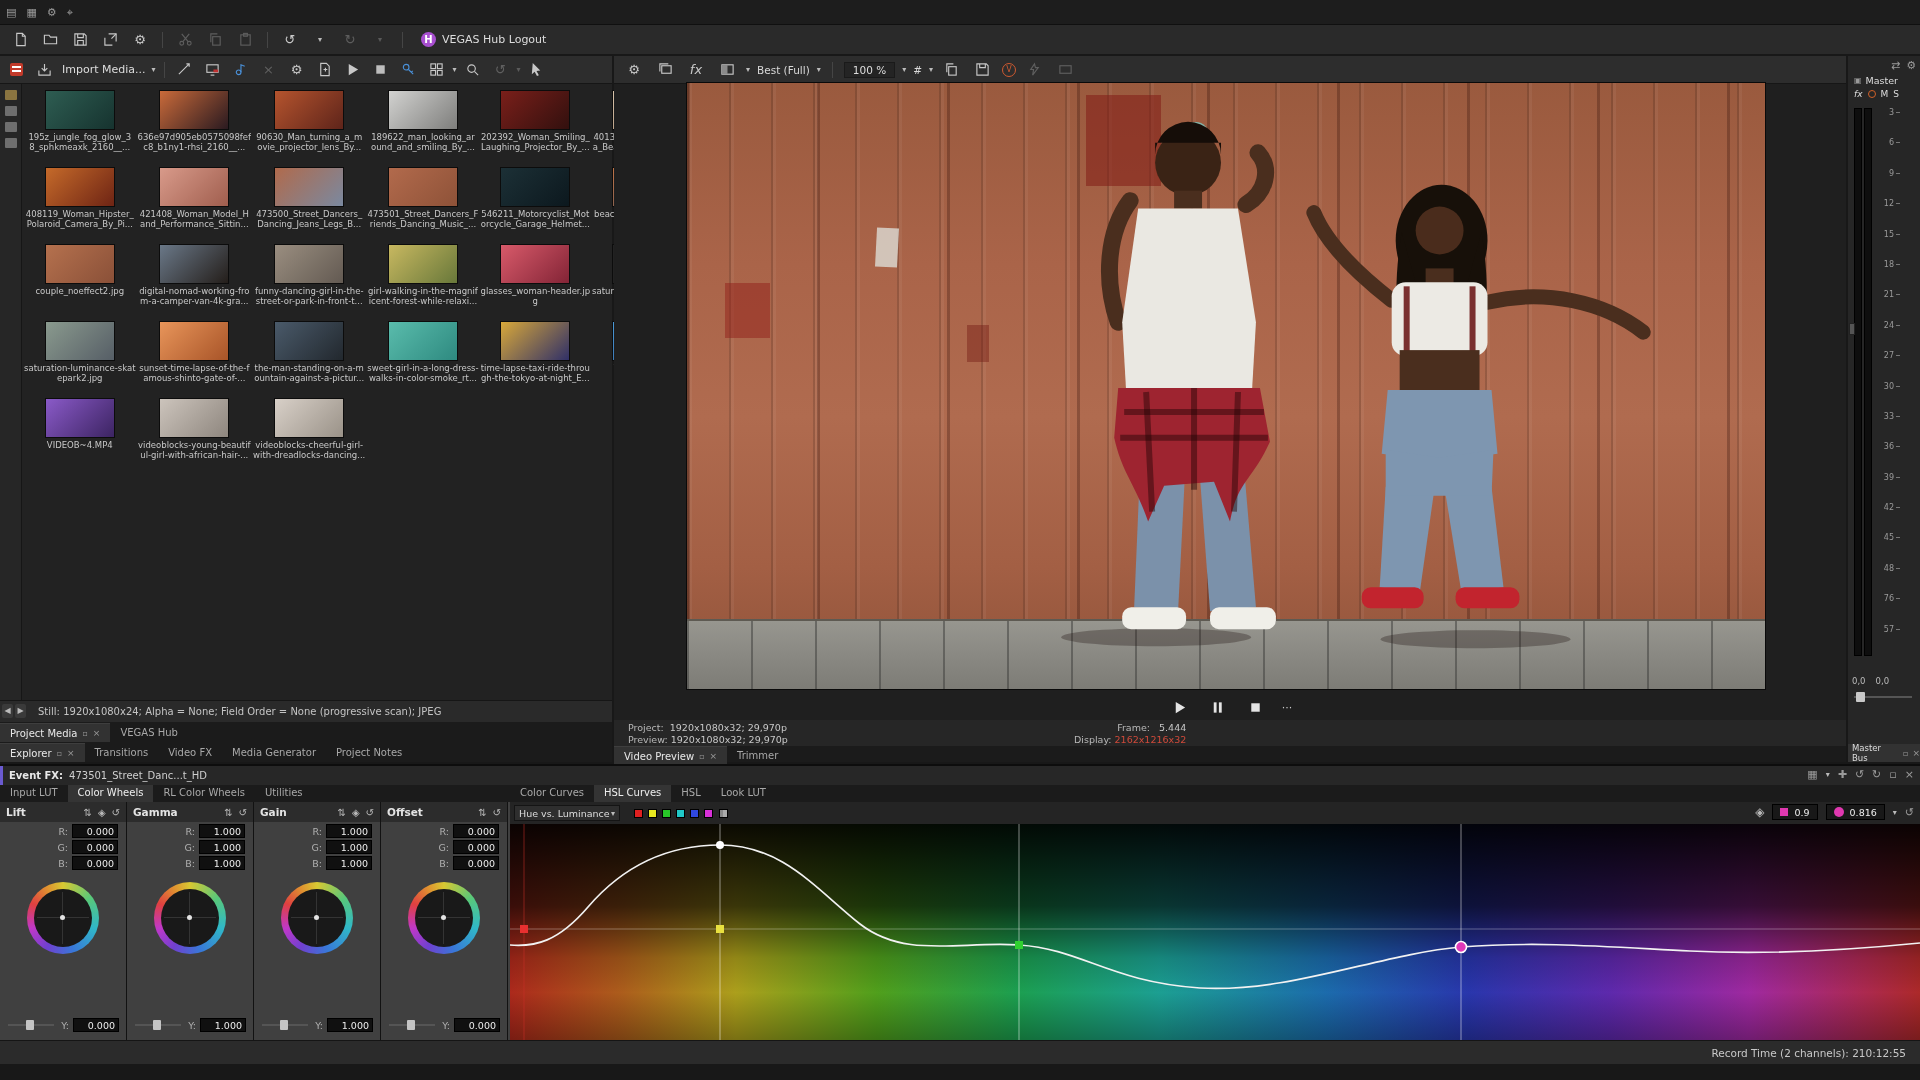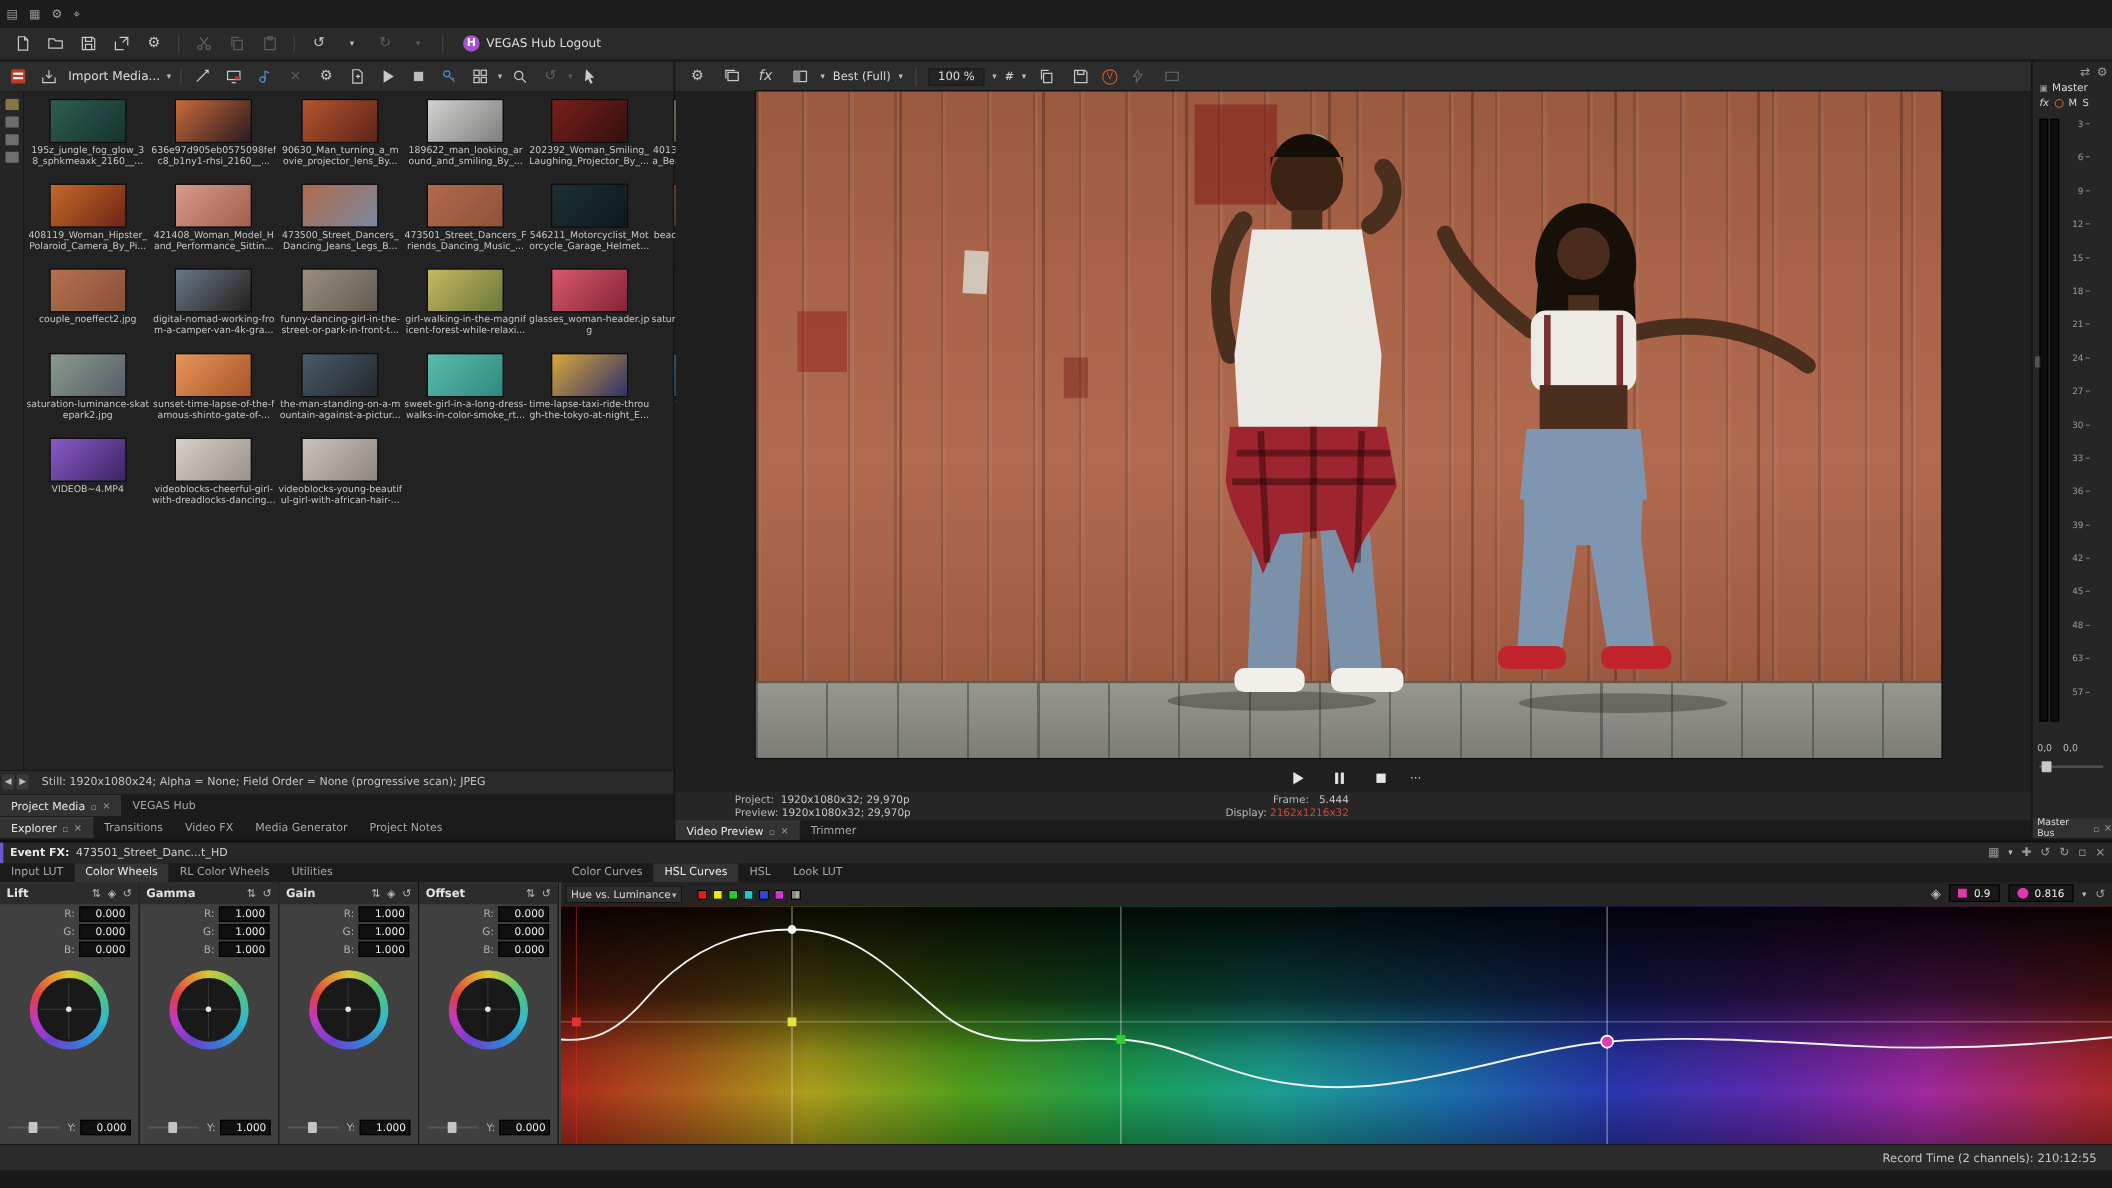--- a/index.html
+++ b/index.html
@@ -62,21 +62,21 @@
       linear-gradient(180deg,#9a5a3e 0%,#aa6449 30%,#b06b4f 55%,#a35f44 80%,#8e5239 100%); }
   .patch { position:absolute; }
   #pavement { position:absolute; left:0; bottom:0; width:100%; height:11.5%;
     background:
       repeating-linear-gradient(90deg, rgba(60,60,58,.5) 0 2px, rgba(0,0,0,0) 2px 64px),
       linear-gradient(180deg,#97968f 0%,#8b8a84 45%,#7d7c76 100%);
     border-top:2px solid #5e5a52; }
   #figures { position:absolute; left:0; top:0; width:100%; height:100%; }
   #transport { position:absolute; left:0; top:640px; width:1232px; display:flex; justify-content:center; gap:14px; align-items:center; }
   #pvinfo { position:absolute; left:0; top:664px; width:1232px; height:26px; background:#262626; font-size:9.5px; color:#c8c8c8; }
-  .infolabel { color:#b8b8b8;margin-left:40px; }
+  .infolabel { color:#b8b8b8; }
   .infocol { position:absolute; top:1px; line-height:12px; }
   .red { color:#d04a3a; }
   #pvtabs { position:absolute; left:0; top:690px; width:1232px; height:16px; background:#1b1b1b; display:flex; }
 
   
   #masterpanel { position:absolute; left:1848px; top:56px; width:72px; height:706px; background:#262626; font-size:9px; }
   #mtop { display:flex; justify-content:flex-end; gap:6px; padding:3px 4px 1px 0; }
   #mlabelrow { display:flex; align-items:center; gap:4px; padding:2px 0 0 6px; color:#ddd; font-size:9.5px; }
   #mfxrow { display:flex; align-items:center; gap:5px; padding:3px 0 2px 6px; color:#ddd; }
   #fxdot { width:8px; height:8px; border:1.5px solid #d06028; border-radius:50%; }
@@ -509,32 +509,32 @@
         <div class="mcell">
           <div class="mthumb" style="background: linear-gradient(135deg, rgb(138, 90, 200), rgb(60, 36, 98));"></div>
           <div class="mname">
             <div>VIDEOB~4.MP4</div>
             <div></div>
           </div>
         </div>
 
 
         <div class="mcell">
+          <div class="mthumb" style="background: linear-gradient(135deg, rgb(204, 196, 188), rgb(142, 134, 126));"></div>
+          <div class="mname">
+            <div>videoblocks-young-beautif</div>
+            <div>ul-girl-with-african-hair-...</div>
+          </div>
+        </div>
+
+        <div class="mcell">
           <div class="mthumb" style="background: linear-gradient(135deg, rgb(216, 208, 200), rgb(154, 146, 136));"></div>
           <div class="mname">
             <div>videoblocks-cheerful-girl-</div>
             <div>with-dreadlocks-dancing...</div>
-          </div>
-        </div>
-
-        <div class="mcell">
-          <div class="mthumb" style="background: linear-gradient(135deg, rgb(204, 196, 188), rgb(142, 134, 126));"></div>
-          <div class="mname">
-            <div>videoblocks-young-beautif</div>
-            <div>ul-girl-with-african-hair-...</div>
           </div>
         </div>
       </div>
     <div id="mediastatusrow">
       <span class="scrollarrows">
         <span class="sarr">◀</span>
         <span class="sarr">▶</span>
       </span>
       <span id="mediastatus">Still: 1920x1080x24; Alpha = None; Field Order = None (progressive scan); JPEG</span>
     </div>
@@ -792,21 +792,21 @@
           </div>
           <div class="mrow">
             <span class="mnum">45</span>
             <span class="mtick"></span>
           </div>
           <div class="mrow">
             <span class="mnum">48</span>
             <span class="mtick"></span>
           </div>
           <div class="mrow">
-            <span class="mnum">63</span>
+            <span class="mnum">76</span>
             <span class="mtick"></span>
           </div>
           <div class="mrow">
             <span class="mnum">57</span>
             <span class="mtick"></span>
           </div>
         </div>
     </div>
     <div id="mcfg"></div>
     <div id="mpeaks">

